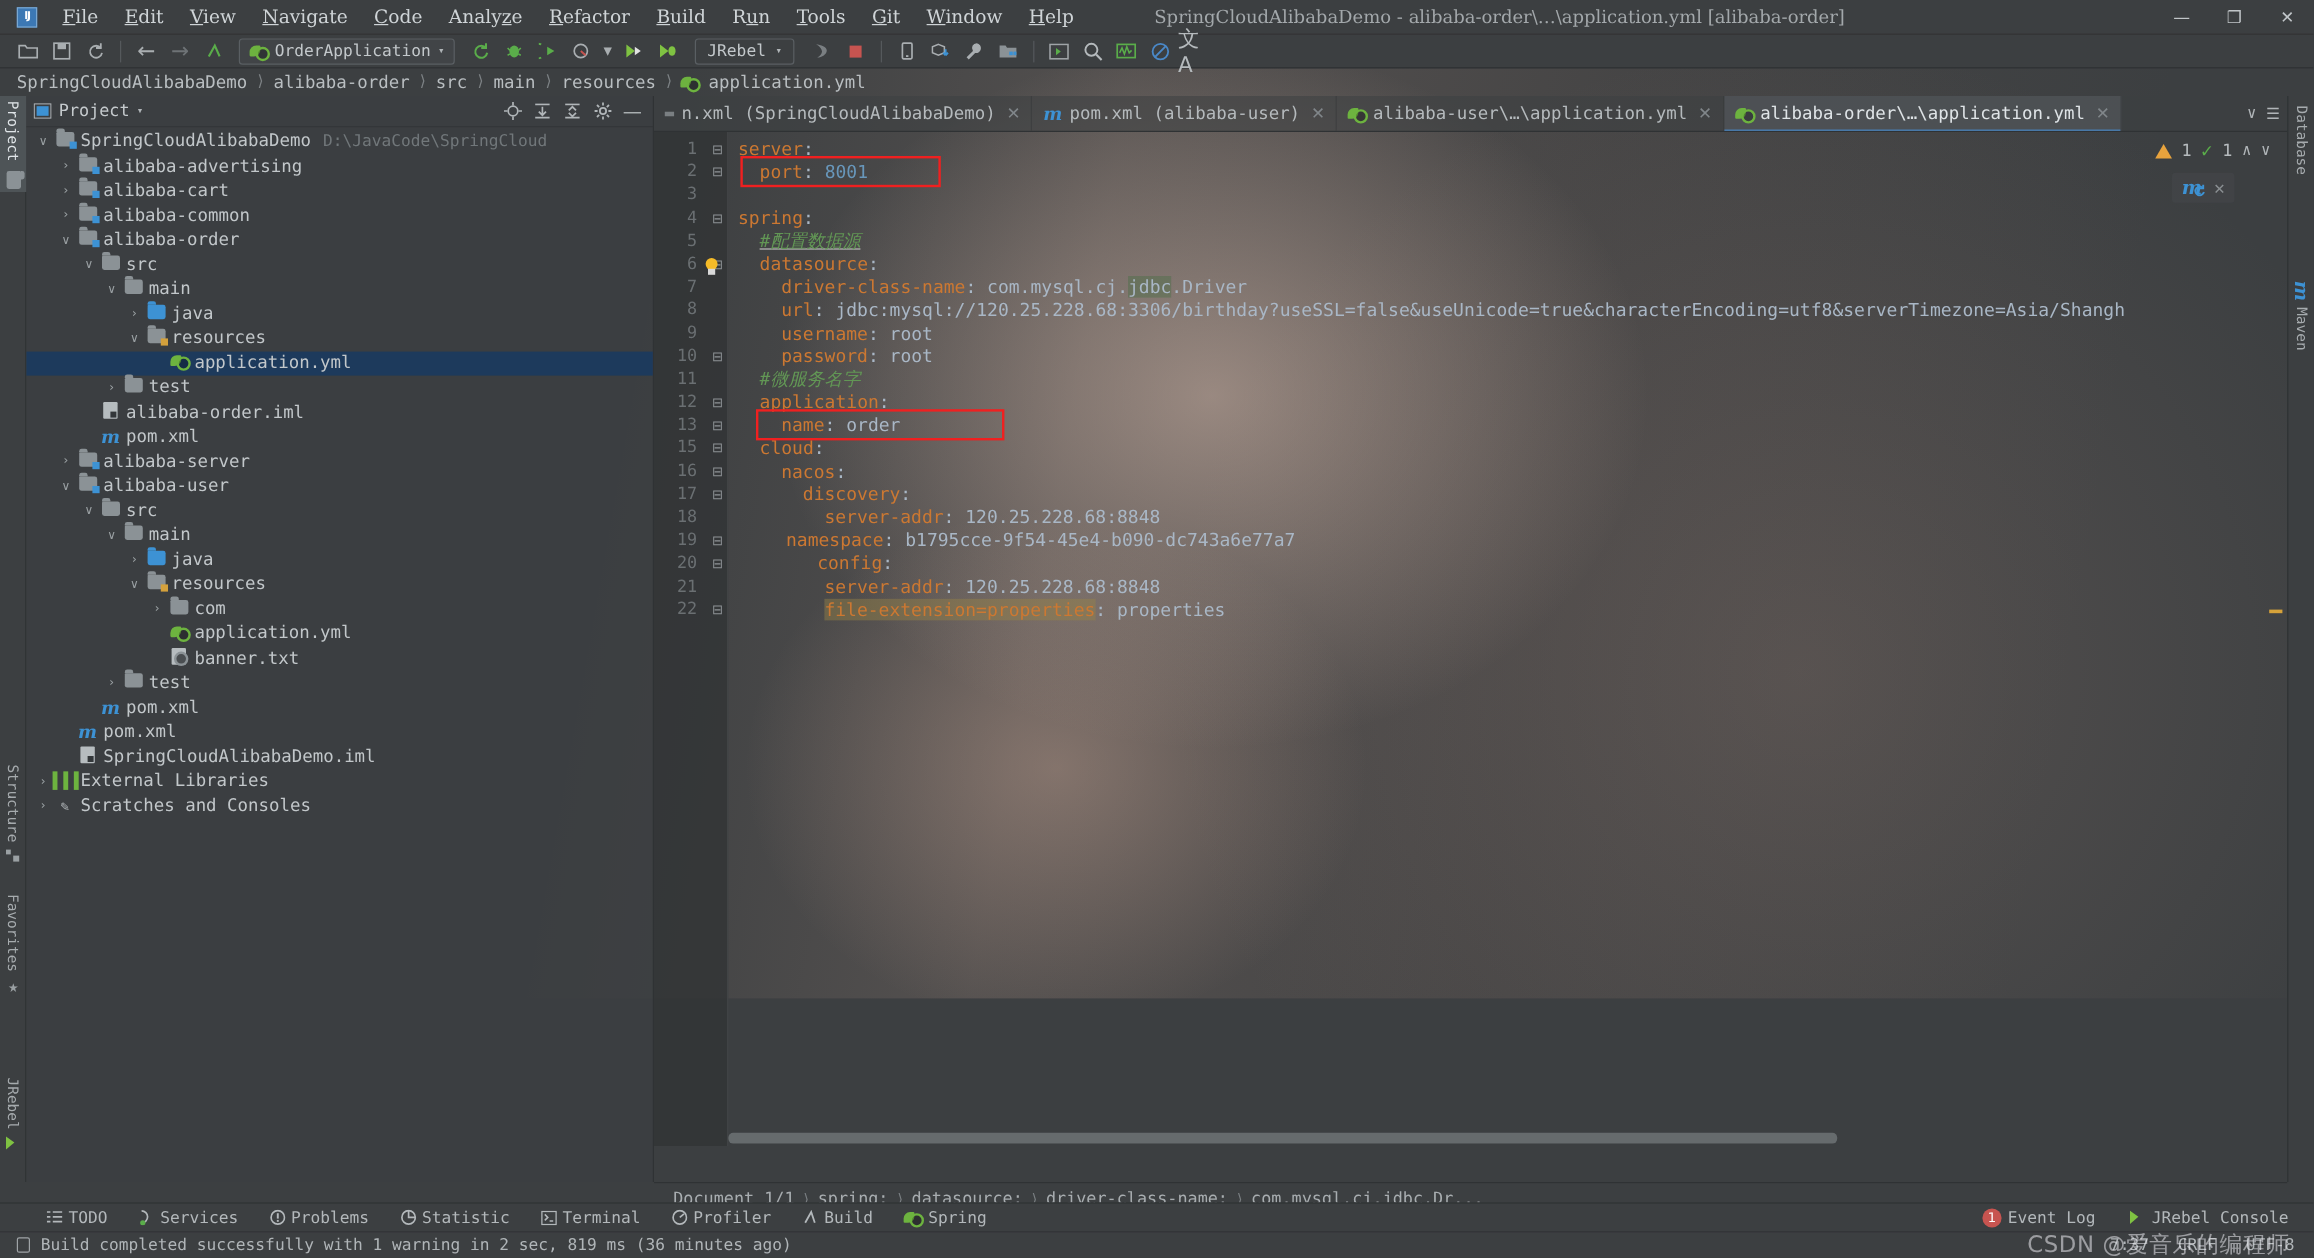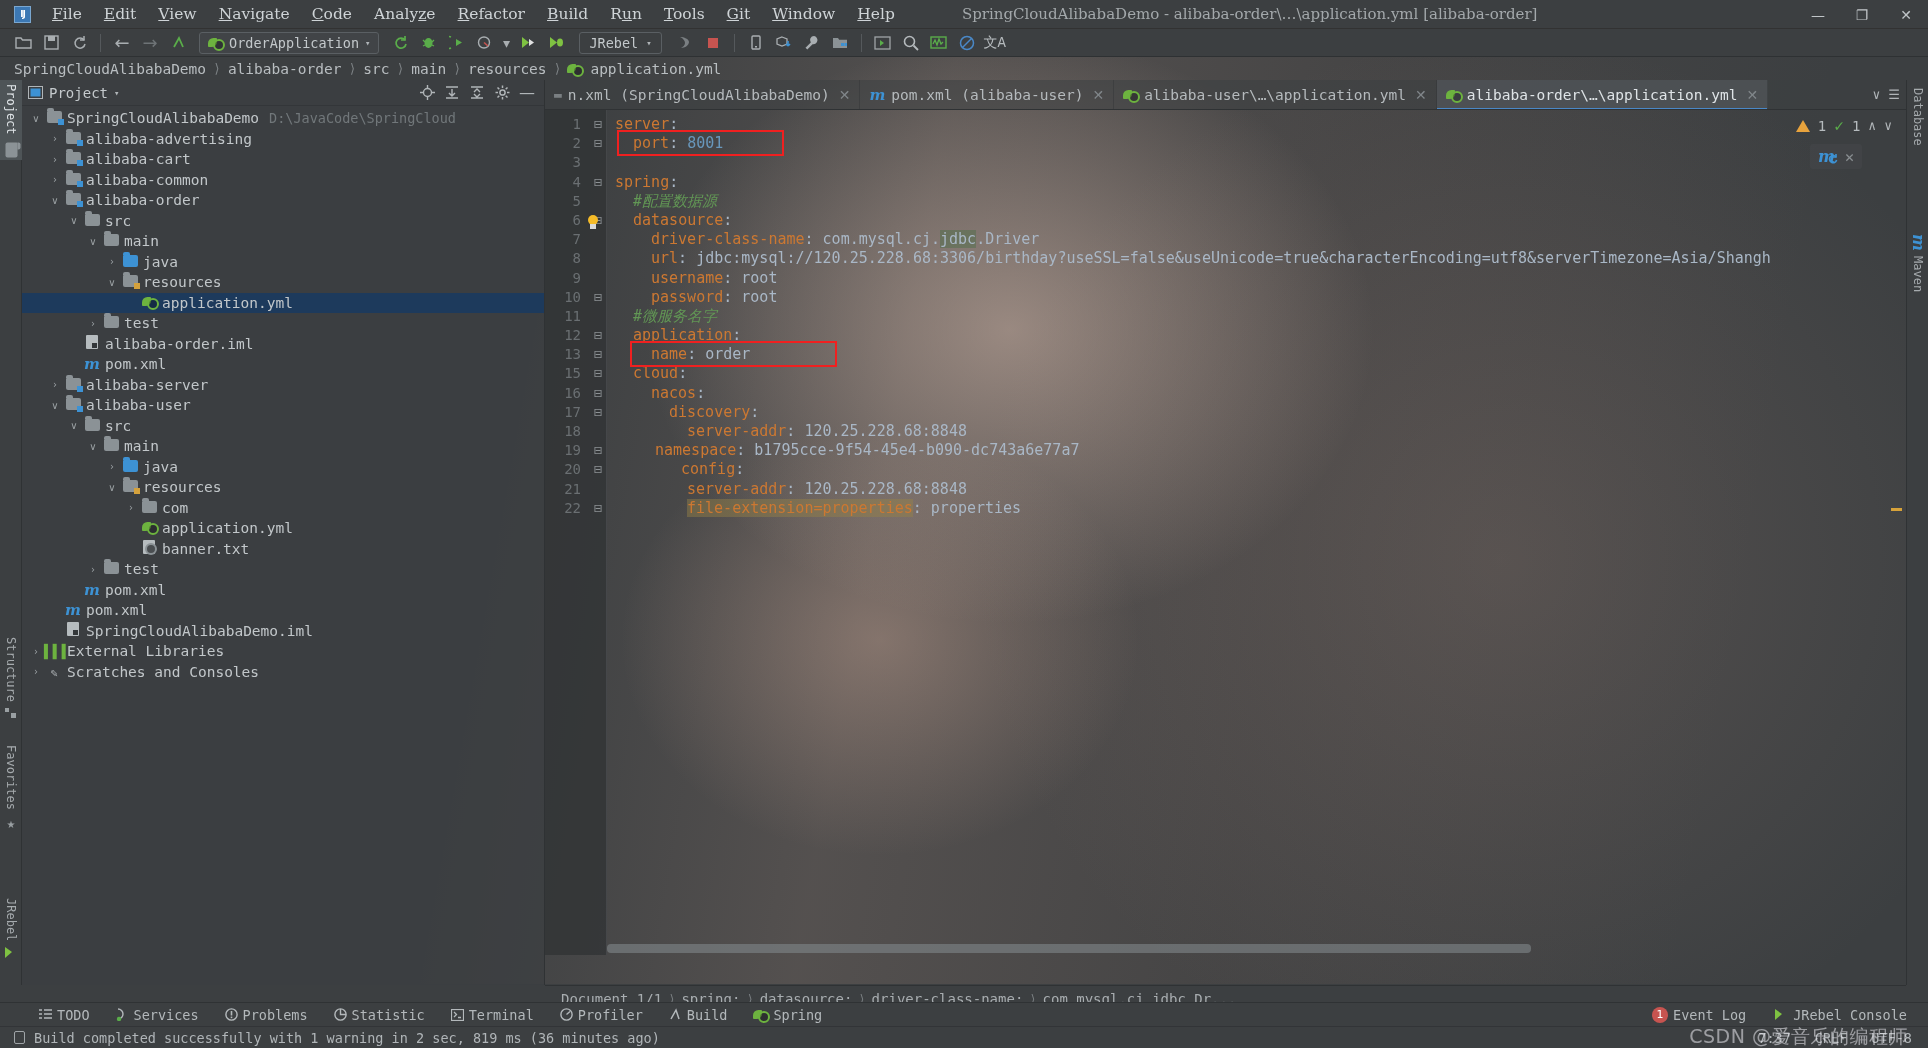--- a/index.html
+++ b/index.html
@@ -4,21 +4,21 @@
 <style>
   * { box-sizing: border-box; margin: 0; padding: 0; }
   html, body {
     width: 1928px; height: 1048px;
     background: #3c3f41;
     font-family: "DejaVu Sans Mono", monospace;
     overflow: hidden;
     color: #bbbbbb;
   }
   #app {
-    position: relative; width: 1928px; height: 984px;
+    position: relative; width: 1928px; height: 832px;
     background: #3c3f41;
     
     background-image:
       radial-gradient(ellipse 520px 420px at 1010px 330px, rgba(226,196,180,0.50), rgba(226,196,180,0) 70%),
       radial-gradient(ellipse 360px 300px at 880px 640px, rgba(206,170,152,0.40), rgba(206,170,152,0) 72%),
       radial-gradient(ellipse 700px 700px at 1500px 560px, rgba(150,126,116,0.28), rgba(150,126,116,0) 75%),
       linear-gradient(100deg, rgba(60,63,65,0) 28%, rgba(180,150,136,0.20) 46%, rgba(120,100,92,0.16) 66%, rgba(60,63,65,0) 88%);
   }
 
   
@@ -452,21 +452,21 @@
           <rect x="1" y="2" width="15" height="11" fill="none" stroke="#5aad4a" stroke-width="1.4"></rect>
           <path d="M3 9l2-4 2 5 2-6 2 5 2-2" fill="none" stroke="#5aad4a" stroke-width="1.3"></path>
         </svg>
     </div>
     <div class="tb-icon">
       <svg width="16" height="16" viewBox="0 0 16 16">
           <circle cx="8" cy="8" r="6.5" fill="none" stroke="#4a88c7" stroke-width="1.5"></circle>
           <path d="M3.5 12.5L12.5 3.5" stroke="#4a88c7" stroke-width="1.5"></path>
         </svg>
     </div>
-    <div class="tb-icon" style="font-size:14px;color:#b5babd;font-family:Liberation Mono, monospace;">文A</div>
+    <div class="tb-icon" style="font-size:18px;color:#b5babd;">文A</div>
   </div>
 
   <div class="breadcrumb">
     <span class="bc-item">SpringCloudAlibabaDemo</span>
     <span class="bc-sep">⟩</span>
     <span class="bc-item">alibaba-order</span>
     <span class="bc-sep">⟩</span>
     <span class="bc-item">src</span>
     <span class="bc-sep">⟩</span>
     <span class="bc-item">main</span>
@@ -721,21 +721,21 @@
       </div>
     </div>
 
     <div class="code-wrap">
       <div class="gutter-bg"></div>
       <div class="code-lines" id="code-container">
           <div class="cl"><span class="lnum">1</span><span class="fold">⊟</span><span class="ctext" style="padding-left: 8px;"><span class="k-key">server</span><span class="k-plain">:</span></span></div>
           <div class="cl"><span class="lnum">2</span><span class="fold">⊟</span><span class="ctext" style="padding-left: 26px;"><span class="k-key">port</span><span class="k-plain">: </span><span class="k-val">8001</span></span></div>
           <div class="cl"><span class="lnum">3</span><span class="fold"></span><span class="ctext" style="padding-left: 8px;"></span></div>
           <div class="cl"><span class="lnum">4</span><span class="fold">⊟</span><span class="ctext" style="padding-left: 8px;"><span class="k-key">spring</span><span class="k-plain">:</span></span></div>
-          <div class="cl"><span class="lnum">5</span><span class="fold"></span><span class="ctext" style="padding-left: 26px;"><span class="k-cmt">#配置数据源</span></span></div>
+          <div class="cl"><span class="lnum">5</span><span class="fold"></span><span class="ctext" style="padding-left: 26px; text-decoration: underline;"><span class="k-cmt">#配置数据源</span></span></div>
           <div class="cl"><span class="lnum">6</span><span class="fold">⊟</span><span class="ctext" style="padding-left: 26px;"><span class="k-key">datasource</span><span class="k-plain">:</span></span></div>
           <div class="cl"><span class="lnum">7</span><span class="fold"></span><span class="ctext" style="padding-left: 44px;"><span class="k-key">driver-class-name</span><span class="k-plain">: </span><span class="k-str">com.mysql.cj.</span><span class="hl-ident k-str">jdbc</span><span class="k-str">.Driver</span></span></div>
           <div class="cl"><span class="lnum">8</span><span class="fold"></span><span class="ctext" style="padding-left: 44px;"><span class="k-key">url</span><span class="k-plain">: </span><span class="k-str">jdbc:mysql://120.25.228.68:3306/birthday?useSSL=false&amp;useUnicode=true&amp;characterEncoding=utf8&amp;serverTimezone=Asia/Shangh</span></span></div>
           <div class="cl"><span class="lnum">9</span><span class="fold"></span><span class="ctext" style="padding-left: 44px;"><span class="k-key">username</span><span class="k-plain">: </span><span class="k-str">root</span></span></div>
           <div class="cl"><span class="lnum">10</span><span class="fold">⊟</span><span class="ctext" style="padding-left: 44px; text-align: right;"><span class="k-key">password</span><span class="k-plain">: </span><span class="k-str">root</span></span></div>
           <div class="cl"><span class="lnum">11</span><span class="fold"></span><span class="ctext" style="padding-left: 26px;"><span class="k-cmt">#微服务名字</span></span></div>
           <div class="cl"><span class="lnum">12</span><span class="fold">⊟</span><span class="ctext" style="padding-left: 26px;"><span class="k-key">application</span><span class="k-plain">:</span></span></div>
           <div class="cl"><span class="lnum">13</span><span class="fold">⊟</span><span class="ctext" style="padding-left: 44px;"><span class="k-key">name</span><span class="k-plain">: </span><span class="k-str">order</span></span></div>
           <div class="cl"><span class="lnum">15</span><span class="fold">⊟</span><span class="ctext" style="padding-left: 26px;"><span class="k-key">cloud</span><span class="k-plain">:</span></span></div>
           <div class="cl"><span class="lnum">16</span><span class="fold">⊟</span><span class="ctext" style="padding-left: 44px;"><span class="k-key">nacos</span><span class="k-plain">:</span></span></div>

